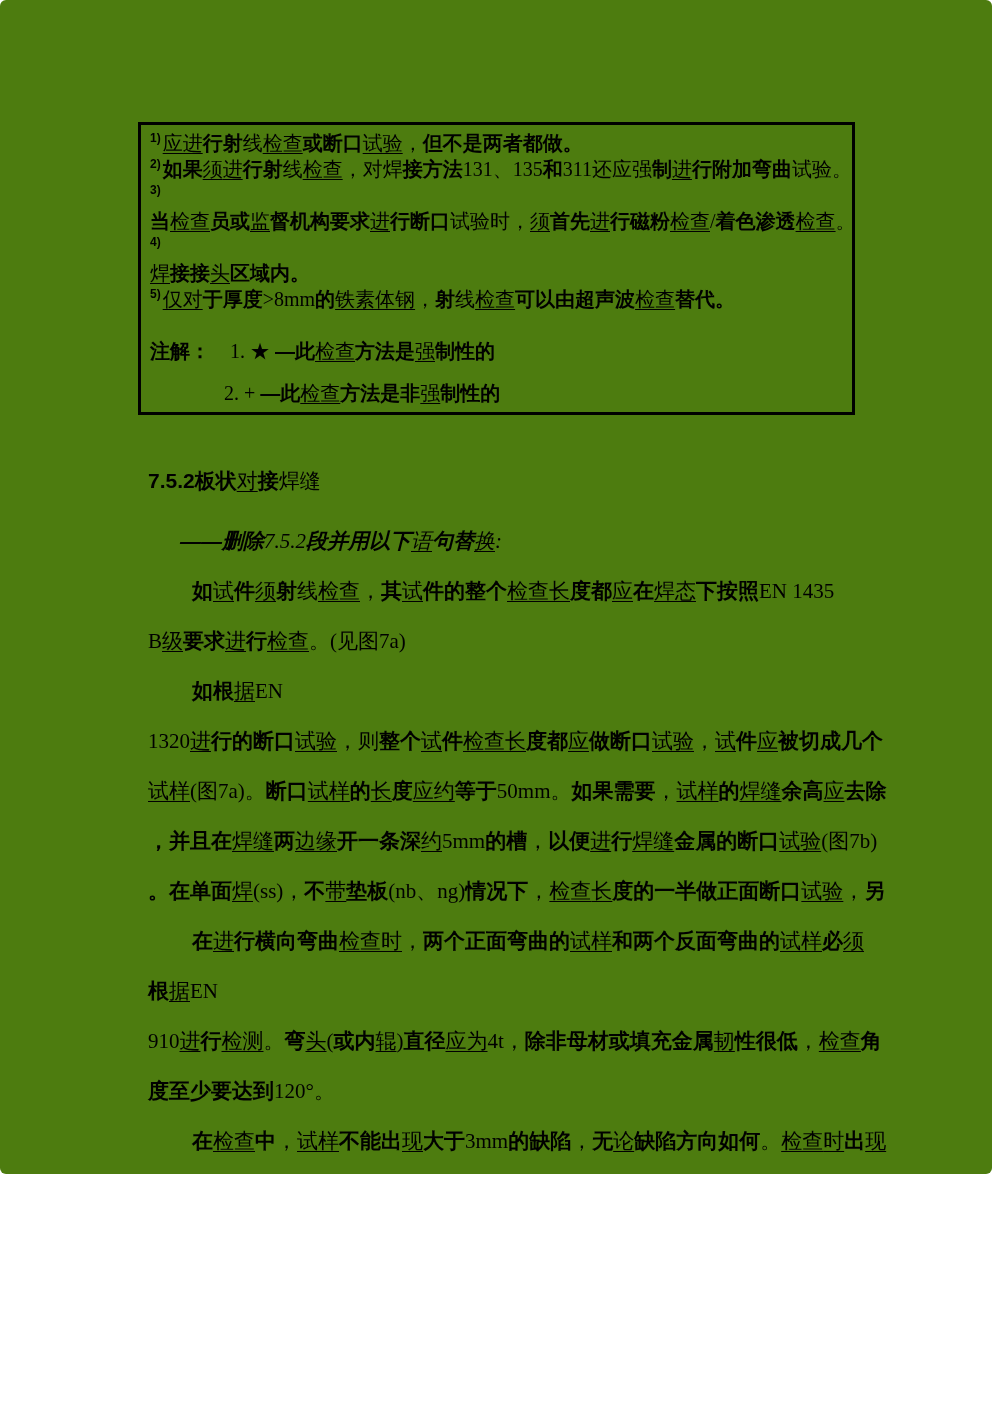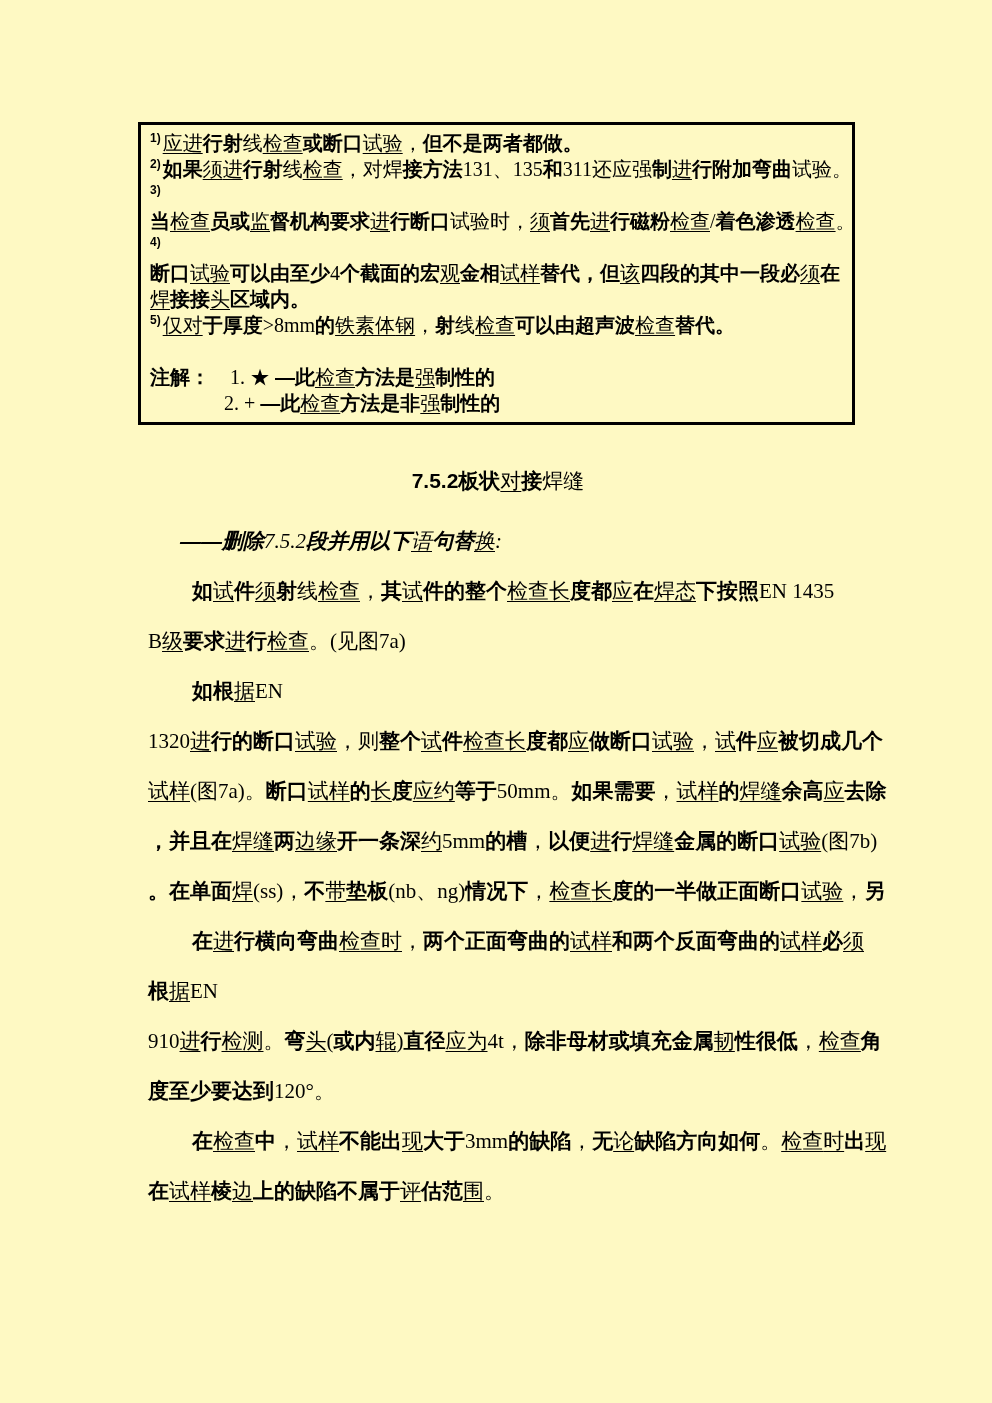--- a/index.html
+++ b/index.html
@@ -1,46 +1,45 @@
 <!DOCTYPE html>
 <html><head>
 <meta charset="utf-8">
 <style>
   html,body{margin:0;padding:0;background:#ffffff;}
-  .page{position:relative;width:992px;height:1403px;background:#fef9c3;color:#000;overflow:hidden;
-        font-family:"Liberation Serif","DejaVu Serif",serif;}
+  .page{position:relative;width:992px;height:1174px;background:#4d7c0f;color:#000;overflow:hidden;
+        font-family:"Liberation Serif","DejaVu Serif",serif;border-radius:6px;}
   .box{position:absolute;left:138px;top:122px;width:717px;box-sizing:border-box;
        border:3px solid #000;padding:5px 8px 6px 9px;}
   .box .line{line-height:26px;font-size:20px;}
   .body-area{position:absolute;left:148px;top:456px;width:700px;}
   .body-area .line{line-height:50px;font-size:21px;}
-  .body-area .heading{margin-bottom:10px;text-align:center;}
+  .body-area .heading{margin-bottom:10px;}
   .line{margin:0;white-space:nowrap;}
   .b{font-family:"Liberation Sans","DejaVu Sans",sans-serif;font-weight:700;}
   .r{font-family:"Liberation Serif","DejaVu Serif",serif;font-weight:400;}
   .u{text-decoration:underline;text-underline-offset:3px;text-decoration-thickness:1px;}
   sup.fn{font-family:"Liberation Sans","DejaVu Sans",sans-serif;font-weight:700;
          font-size:12px;vertical-align:super;margin-right:2px;line-height:0;}
 </style>
 </head>
 <body>
 
 <div class="page">
   <div class="box">
       <p class="line"><sup class="fn">1)</sup><span class="r u">应进</span><span class="b">行射</span><span class="r">线</span><span class="r u">检查</span><span class="b">或断口</span><span class="r u">试验</span><span class="r">，</span><span class="b">但不是两者都做。</span></p>
       <p class="line"><sup class="fn">2)</sup><span class="b">如果</span><span class="r u">须</span><span class="r u">进</span><span class="b">行射</span><span class="r">线</span><span class="r u">检查</span><span class="r">，对</span><span class="r">焊</span><span class="b">接方法</span><span class="r">131、135</span><span class="b">和</span><span class="r">311</span><span class="r">还应强</span><span class="b">制</span><span class="r u">进</span><span class="b">行附加弯曲</span><span class="r">试验。</span></p>
       <p class="line"><sup class="fn">3)</sup></p>
       <p class="line"><span class="b">当</span><span class="r u">检查</span><span class="b">员</span><span class="b">或</span><span class="r u">监</span><span class="b">督机构要求</span><span class="r u">进</span><span class="b">行断口</span><span class="r">试验时</span><span class="r">，</span><span class="r u">须</span><span class="b">首先</span><span class="r u">进</span><span class="b">行磁粉</span><span class="r u">检查</span><span class="r">/</span><span class="b">着色渗透</span><span class="r u">检查</span><span class="r">。</span></p>
       <p class="line"><sup class="fn">4)</sup></p>
-      <p class="line"><span class="b">断口</span><span class="r u">试验</span><span class="b">可以由至少</span><span class="r">4</span><span class="b">个截面的宏</span><span class="r u">观</span><span class="b">金相</span><span class="r u">试样</span><span class="b">替代，但</span><span class="r u">该</span><span class="b">四段的其中一段必</span><span class="r u">须</span><span class="b">在</span></p>
       <p class="line"><span class="r u">焊</span><span class="b">接接</span><span class="r u">头</span><span class="b">区域内。</span></p>
       <p class="line"><sup class="fn">5)</sup><span class="r u">仅对</span><span class="b">于厚度</span><span class="r">&gt;8mm</span><span class="b">的</span><span class="r u">铁素体</span><span class="r u">钢</span><span class="r">，</span><span class="b">射</span><span class="r">线</span><span class="r u">检查</span><span class="b">可以由超声波</span><span class="r u">检查</span><span class="b">替代。</span></p>
       <p class="line">&nbsp;</p>
       <p class="line"><span class="b">注解：</span><span class="r">　1. </span><span class="r">★ </span><span class="b">—此</span><span class="r u">检查</span><span class="b">方法是</span><span class="r u">强</span><span class="b">制性的</span></p>
-      <p class="line" style="padding-left: 74px;"><span class="r">2. + </span><span class="b">—此</span><span class="r u">检查</span><span class="b">方法是非</span><span class="r u">强</span><span class="b">制性的</span></p>
+      <p class="line" style="padding-left: 74px; margin-top: 16px;"><span class="r">2. + </span><span class="b">—此</span><span class="r u">检查</span><span class="b">方法是非</span><span class="r u">强</span><span class="b">制性的</span></p>
     </div>
   <div class="body-area">
       <p class="line heading"><span class="b">7.5.2</span><span class="b">板状</span><span class="r u">对</span><span class="b">接</span><span class="r">焊缝</span></p>
       <p class="line" style="padding-left: 32px; font-style: italic;"><span class="b">——删除</span><span class="r">7.5.2</span><span class="b">段并用以下</span><span class="r u">语</span><span class="b">句替</span><span class="r u">换</span><span class="r">:</span></p>
       <p class="line" style="padding-left: 44px;"><span class="b">如</span><span class="r u">试</span><span class="b">件</span><span class="r u">须</span><span class="b">射</span><span class="r">线</span><span class="r u">检查</span><span class="r">，</span><span class="b">其</span><span class="r u">试</span><span class="b">件的整个</span><span class="r u">检查</span><span class="r u">长</span><span class="b">度都</span><span class="r u">应</span><span class="b">在</span><span class="r u">焊态</span><span class="b">下按照</span><span class="r">EN 1435</span></p>
       <p class="line"><span class="r">B</span><span class="r u">级</span><span class="b">要求</span><span class="r u">进</span><span class="b">行</span><span class="r u">检查</span><span class="r">。(见图7a)</span></p>
       <p class="line" style="padding-left: 44px;"><span class="b">如根</span><span class="r u">据</span><span class="r">EN</span></p>
       <p class="line"><span class="r">1320</span><span class="r u">进</span><span class="b">行的断口</span><span class="r u">试验</span><span class="r">，则</span><span class="b">整个</span><span class="r u">试</span><span class="b">件</span><span class="r u">检查</span><span class="r u">长</span><span class="b">度都</span><span class="r u">应</span><span class="b">做断口</span><span class="r u">试验</span><span class="r">，</span><span class="r u">试</span><span class="b">件</span><span class="r u">应</span><span class="b">被切成几个</span></p>
       <p class="line"><span class="r u">试样</span><span class="r">(图7a)。</span><span class="b">断口</span><span class="r u">试样</span><span class="b">的</span><span class="r u">长</span><span class="b">度</span><span class="r u">应约</span><span class="b">等于</span><span class="r">50mm。</span><span class="b">如果需要</span><span class="r">，</span><span class="r u">试样</span><span class="b">的</span><span class="r u">焊缝</span><span class="b">余高</span><span class="r u">应</span><span class="b">去除</span></p>
       <p class="line"><span class="b">，并且在</span><span class="r u">焊缝</span><span class="b">两</span><span class="r u">边缘</span><span class="b">开一条深</span><span class="r u">约</span><span class="r">5mm</span><span class="b">的槽</span><span class="r">，</span><span class="b">以便</span><span class="r u">进</span><span class="b">行</span><span class="r u">焊缝</span><span class="b">金属的断口</span><span class="r u">试验</span><span class="r">(图7b)</span></p>

